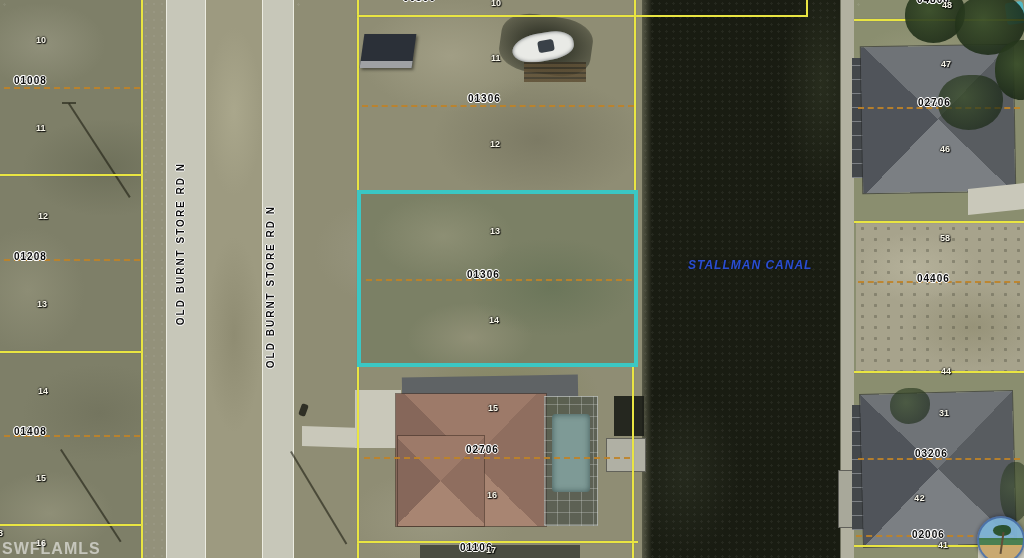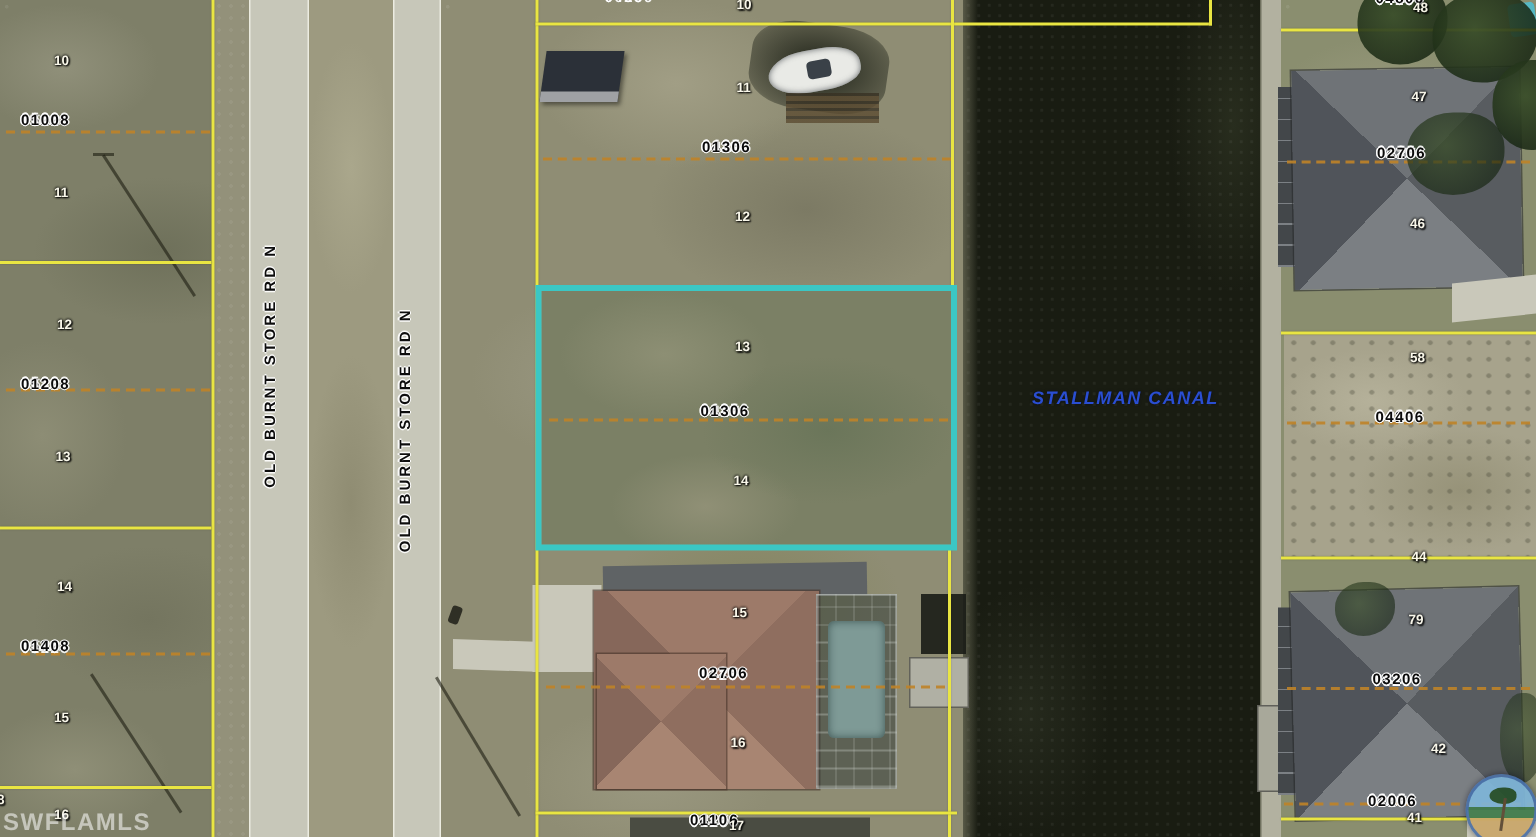--- a/index.html
+++ b/index.html
@@ -292,22 +292,22 @@
   <span class="lotnum" style="left:490px;top:226px;">13</span>
   <span class="lotnum" style="left:489px;top:315px;">14</span>
   <span class="lotnum" style="left:488px;top:403px;">15</span>
   <span class="lotnum" style="left:487px;top:490px;">16</span>
   <span class="lotnum" style="left:486px;top:545px;">17</span>
   <span class="lotnum" style="left:942px;top:0;">48</span>
   <span class="lotnum" style="left:941px;top:59px;">47</span>
   <span class="lotnum" style="left:940px;top:144px;">46</span>
   <span class="lotnum" style="left:940px;top:233px;">58</span>
   <span class="lotnum" style="left:941px;top:319px;margin-top:47px;">44</span>
-  <span class="lotnum" style="left:939px;top:408px;">79</span>
-  <span class="lotnum" style="left:954px;top:494px;">42</span>
+  <span class="lotnum" style="left:939px;top:408px;">31</span>
+  <span class="lotnum" style="left:914px;top:494px;font-family:Liberation Mono, monospace;">42</span>
   <span class="lotnum" style="left:938px;top:540px;">41</span>
   <span class="lotnum" style="left:-2px;top:528px;">8</span>
 
   <div class="road-label" style="left:175px;top:162px;">OLD BURNT STORE RD N</div>
   <div class="road-label" style="left:265px;top:205px;">OLD BURNT STORE RD N</div>
   <div id="canal-label">STALLMAN CANAL</div>
 
   <div id="watermark">SWFLAMLS</div>
   <div id="mls-logo">
     <div id="logo-palm-canopy"></div>

